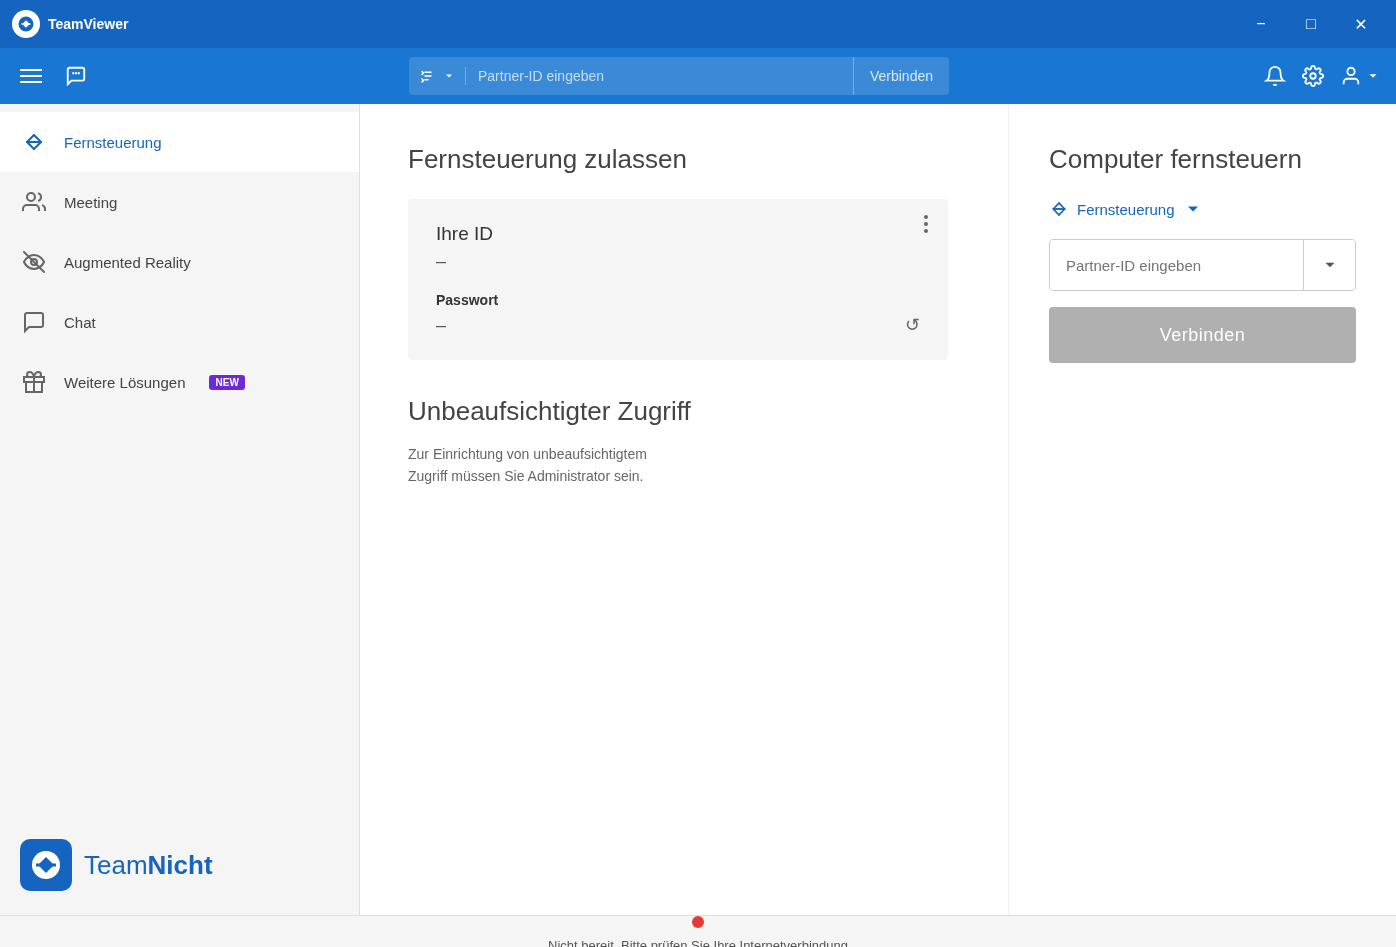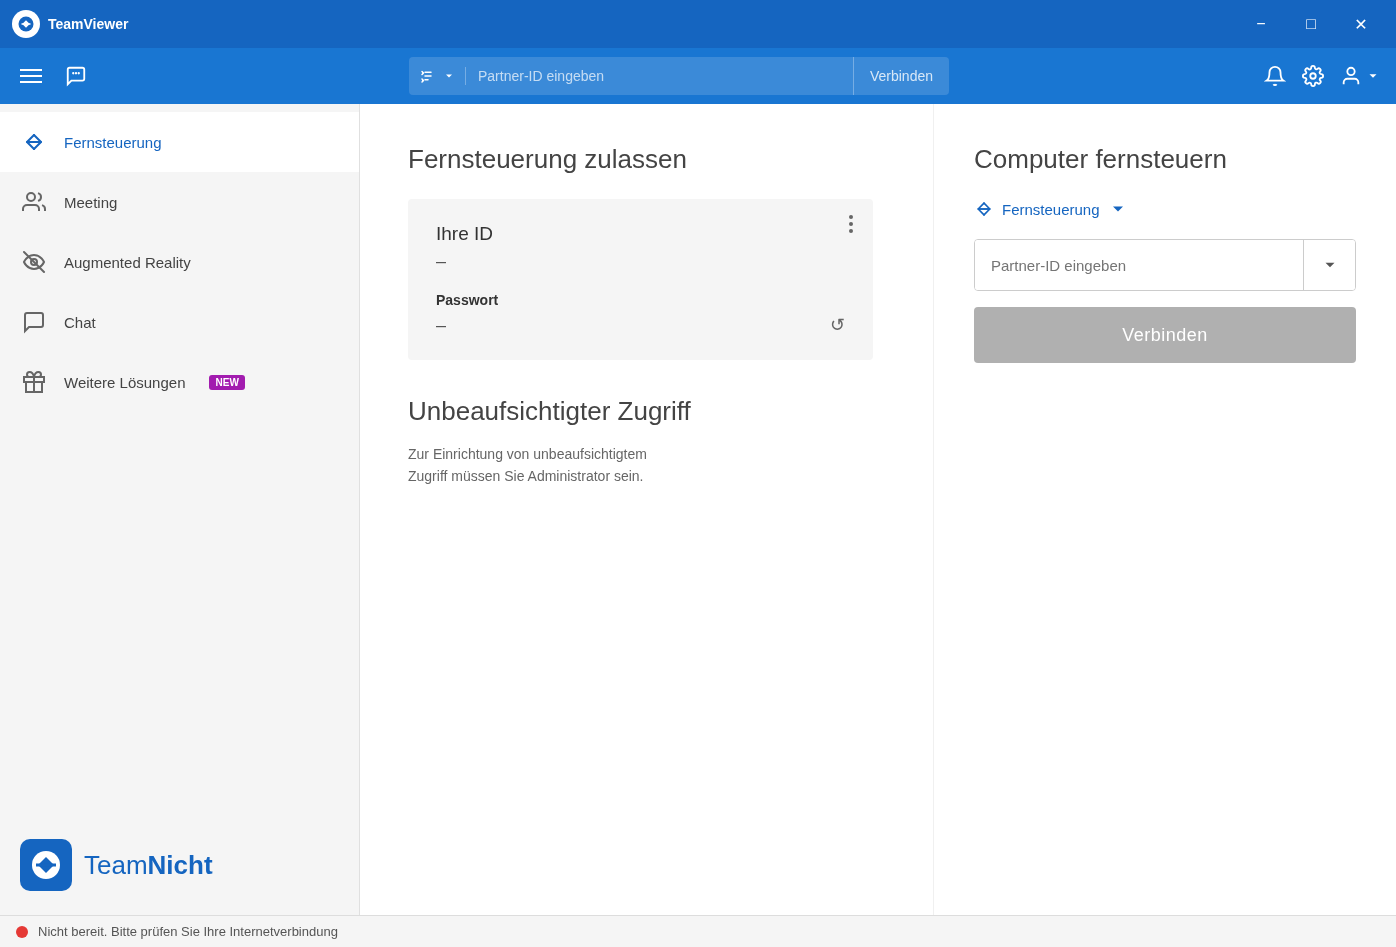--- a/index.html
+++ b/index.html
@@ -140,42 +140,42 @@
     .sidebar-logo-box {
       width: 52px; height: 52px;
       background: #1565c0;
       border-radius: 10px;
       display: flex; align-items: center; justify-content: center;
     }
     .sidebar-logo-box svg { width: 36px; height: 36px; }
     .sidebar-logo-text { font-size: 26px; font-weight: 300; color: #1565c0; }
     .sidebar-logo-text strong { font-weight: 700; }
     .new-badge {
-      background: #a21caf;
+      background: #6d28d9;
       color: white;
       font-size: 10px;
       font-weight: 700;
       padding: 2px 6px;
       border-radius: 3px;
       margin-left: 8px;
     }
 
     
     .content {
       flex: 1;
       background: white;
       display: flex;
       gap: 12px;
     }
     .content-left {
       flex: 1;
       padding: 40px 48px;
     }
     .content-right {
-      width: 463px;
+      width: 388px;
       padding: 40px 40px;
       border-left: 1px solid #f0f0f0;
     }
 
     
     .section-title {
       font-size: 26px;
       font-weight: 300;
       color: #444;
       margin-bottom: 24px;
@@ -276,20 +276,21 @@
 
     
     .statusbar {
       height: 32px;
       background: #f5f5f5;
       border-top: 1px solid #ddd;
       display: flex;
       align-items: center;
       padding: 0 16px;
       gap: 10px;
+      flex-direction: column;
     }
     .status-dot {
       width: 12px; height: 12px; border-radius: 50%;
       background: #e53935;
       flex-shrink: 0;
     }
     .status-text { font-size: 13px; color: #555; }
   </style>
 </head>
 <body>

